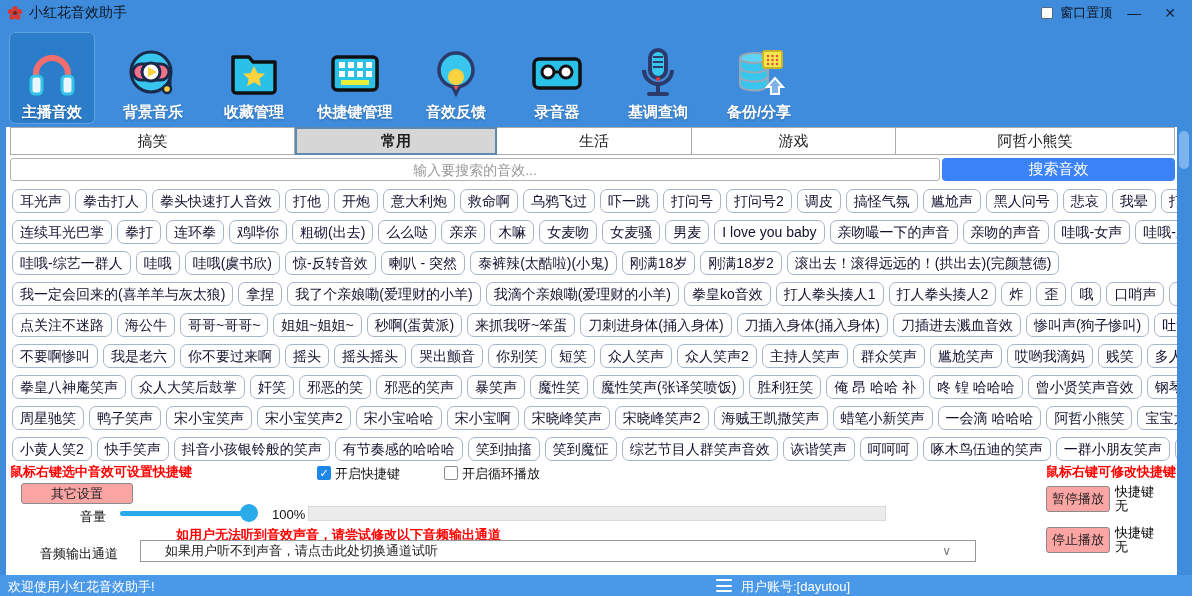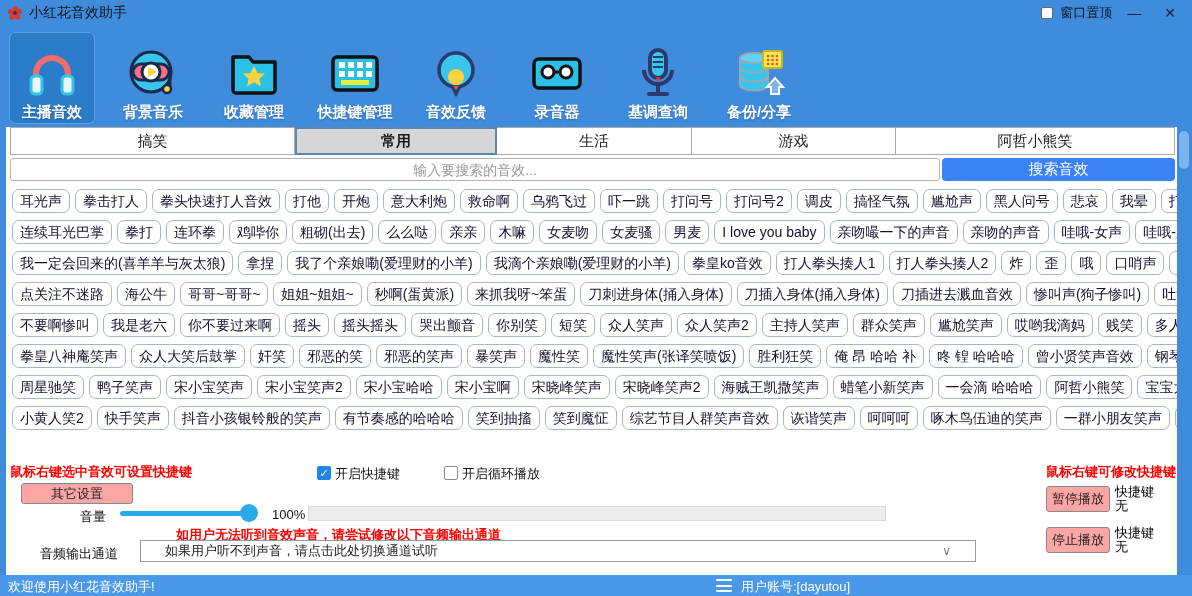--- a/index.html
+++ b/index.html
@@ -257,20 +257,31 @@
         <button class="sound-btn">女麦吻</button>
         <button class="sound-btn">女麦骚</button>
         <button class="sound-btn">男麦</button>
         <button class="sound-btn">I love you baby</button>
         <button class="sound-btn">亲吻嘬一下的声音</button>
         <button class="sound-btn">亲吻的声音</button>
         <button class="sound-btn">哇哦-女声</button>
         <button class="sound-btn">哇哦-男声惊叫</button>
       </div>
       <div class="sound-row">
+        <button class="sound-btn">哇哦-综艺一群人</button>
+        <button class="sound-btn">哇哦</button>
+        <button class="sound-btn">哇哦(虞书欣)</button>
+        <button class="sound-btn">惊-反转音效</button>
+        <button class="sound-btn">喇叭 - 突然</button>
+        <button class="sound-btn">泰裤辣(太酷啦)(小鬼)</button>
+        <button class="sound-btn">刚满18岁</button>
+        <button class="sound-btn">刚满18岁2</button>
+        <button class="sound-btn">滚出去！滚得远远的！(拱出去)(完颜慧德)</button>
+      </div>
+      <div class="sound-row">
         <button class="sound-btn">我一定会回来的(喜羊羊与灰太狼)</button>
         <button class="sound-btn">拿捏</button>
         <button class="sound-btn">我了个亲娘嘞(爱理财的小羊)</button>
         <button class="sound-btn">我滴个亲娘嘞(爱理财的小羊)</button>
         <button class="sound-btn">拳皇ko音效</button>
         <button class="sound-btn">打人拳头揍人1</button>
         <button class="sound-btn">打人拳头揍人2</button>
         <button class="sound-btn">炸</button>
         <button class="sound-btn">歪</button>
         <button class="sound-btn">哦</button>

